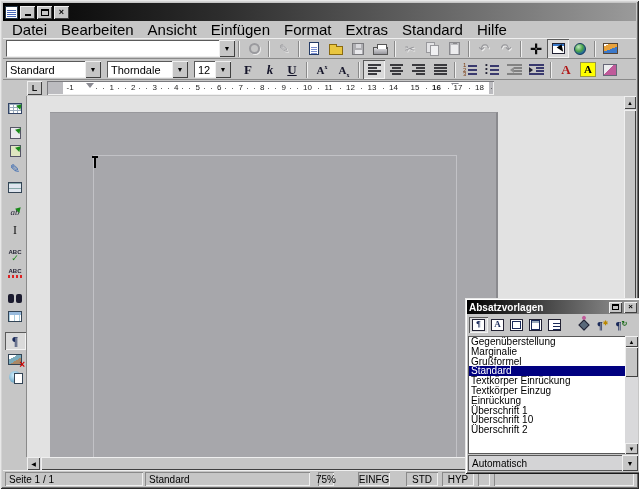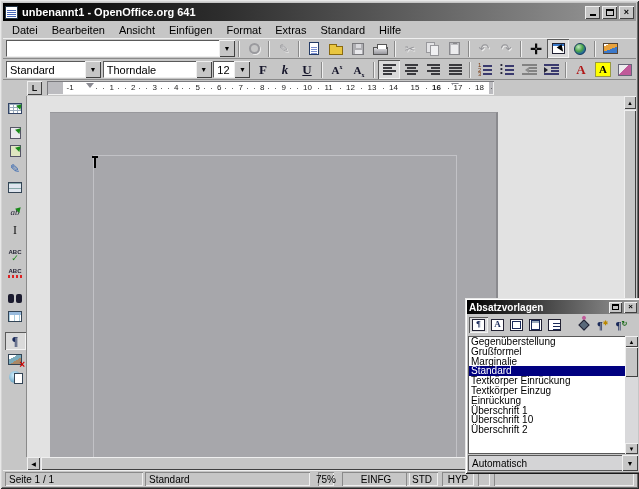--- a/index.html
+++ b/index.html
@@ -14,21 +14,21 @@
   .title-text{color:#fff;font-weight:bold;font-size:11px;margin-left:4px;flex:1;white-space:nowrap;}
   .app-icon{width:13px;height:13px;background:#fff;border:1px solid #234;position:relative;}
   .app-icon::after{content:"";position:absolute;left:1px;top:2px;right:1px;height:8px;
     background:repeating-linear-gradient(#fff 0 1px,#4a6ab8 1px 2px);}
   .wbtn{width:15px;height:13px;background:#c6c6c6;margin-left:2px;display:flex;align-items:center;justify-content:center;
     box-shadow:inset 1px 1px 0 #efefef,inset -1px -1px 0 #404040;font-size:9px;font-weight:bold;color:#000;line-height:1;}
   .glyph-min{width:6px;height:2px;background:#000;margin-top:6px;}
   .glyph-max{width:8px;height:7px;border:1px solid #000;border-top:2px solid #000;}
 
   
-  .menubar{position:absolute;left:3px;top:21px;width:633px;height:17px;display:flex;align-items:center;padding-left:2px;font-size:11px;}
+  .menubar{position:absolute;left:3px;top:21px;width:633px;height:17px;display:flex;align-items:center;padding-left:2px;font-size:15px;}
   .mi{padding:1px 7px;color:#000;}
 
   
   .funcbar{position:absolute;left:3px;top:38px;width:633px;height:21px;display:flex;align-items:center;padding-left:3px;
     box-shadow:inset 0 1px 0 #efefef,inset 0 -1px 0 #8a8a8a;}
   .objbar{position:absolute;left:3px;top:59px;width:633px;height:21px;display:flex;align-items:center;padding-left:3px;
     box-shadow:inset 0 -1px 0 #8a8a8a;}
   .tbtn{width:22px;height:19px;display:flex;align-items:center;justify-content:center;flex:0 0 auto;position:relative;}
   .pressed{background:#dadada;box-shadow:inset 1px 1px 0 #5a5a5a,inset -1px -1px 0 #f2f2f2;}
   .sep{width:2px;height:16px;margin:0 3px;flex:0 0 auto;
@@ -211,21 +211,20 @@
     display:flex;align-items:center;padding:0 3px;}
   .st-combo .ddbtn{height:16px;}
 </style>
 </head>
 <body>
 
 <div id="win">
 
   <div class="titlebar">
     <span class="app-icon ic"></span>
-    <span class="title-text">unbenannt1 - OpenOffice.org 641</span>
     <span class="wbtn">
         <span class="glyph-min"></span>
       </span>
     <span class="wbtn">
         <span class="glyph-max"></span>
       </span>
     <span class="wbtn">
         <span>×</span>
       </span>
   </div>
@@ -301,21 +300,21 @@
         <span class="ic ic-gal"></span>
       </span>
   </div>
 
   <div class="objbar">
     <span class="combo" style="width:95px">
       <span class="field" style="flex:1">Standard</span>
       <span class="ddbtn">▼</span>
     </span>
     <span style="width:6px"></span>
-    <span class="combo" style="width:109px">
+    <span class="combo" style="width:81px">
       <span class="field" style="flex:1">Thorndale</span>
       <span class="ddbtn">▼</span>
     </span>
     <span style="width:6px"></span>
     <span class="combo" style="width:37px">
       <span class="field" style="flex:1">12</span>
       <span class="ddbtn">▼</span>
     </span>
     <span style="width:6px"></span>
     <span class="tbtn">
@@ -505,22 +504,22 @@
           </span>
         <span class="st-btn">
             <span class="st-para-extra new">¶</span>
           </span>
         <span class="st-btn">
             <span class="st-para-extra upd">¶</span>
           </span>
       </div>
       <div class="st-list">
           <div class="sitem">Gegenüberstellung</div>
+          <div class="sitem">Marginalie</div>
           <div class="sitem">Grußformel</div>
-          <div class="sitem">Marginalie</div>
           <div class="sitem sel">Standard</div>
           <div class="sitem">Textkörper Einrückung</div>
           <div class="sitem">Textkörper Einzug</div>
           <div class="sitem">Einrückung</div>
           <div class="sitem">Überschrift 1</div>
           <div class="sitem">Überschrift 10</div>
           <div class="sitem">Überschrift 2</div>
         </div>
       <div class="st-vscroll">
         <div class="sbtn" style="position:absolute;top:0;height:11px">▲</div>
@@ -539,19 +538,19 @@
       <div class="sbtn" style="position:absolute;left:0;top:0;width:13px;height:13px">◀</div>
       <div class="hthumb"></div>
       <div class="sbtn" style="position:absolute;right:12px;top:0;width:13px;height:13px">▶</div>
     </div>
   </div>
 
   <div class="statusbar">
     <span class="sfield" style="left:2px;width:138px">Seite 1 / 1</span>
     <span class="sfield" style="left:142px;width:165px">Standard</span>
     <span class="sfield" style="left:315px;width:16px;justify-content:center">75%</span>
-    <span class="sfield" style="left:339px;width:68px;justify-content:center">EINFG</span>
+    <span class="sfield" style="left:355px;width:32px;justify-content:center">EINFG</span>
     <span class="sfield" style="left:403px;width:32px;justify-content:center">STD</span>
     <span class="sfield" style="left:439px;width:32px;justify-content:center">HYP</span>
     <span class="sfield" style="left:475px;width:12px"></span>
     <span class="sfield" style="left:491px;width:140px"></span>
   </div>
 </div>
 
 </body></html>

